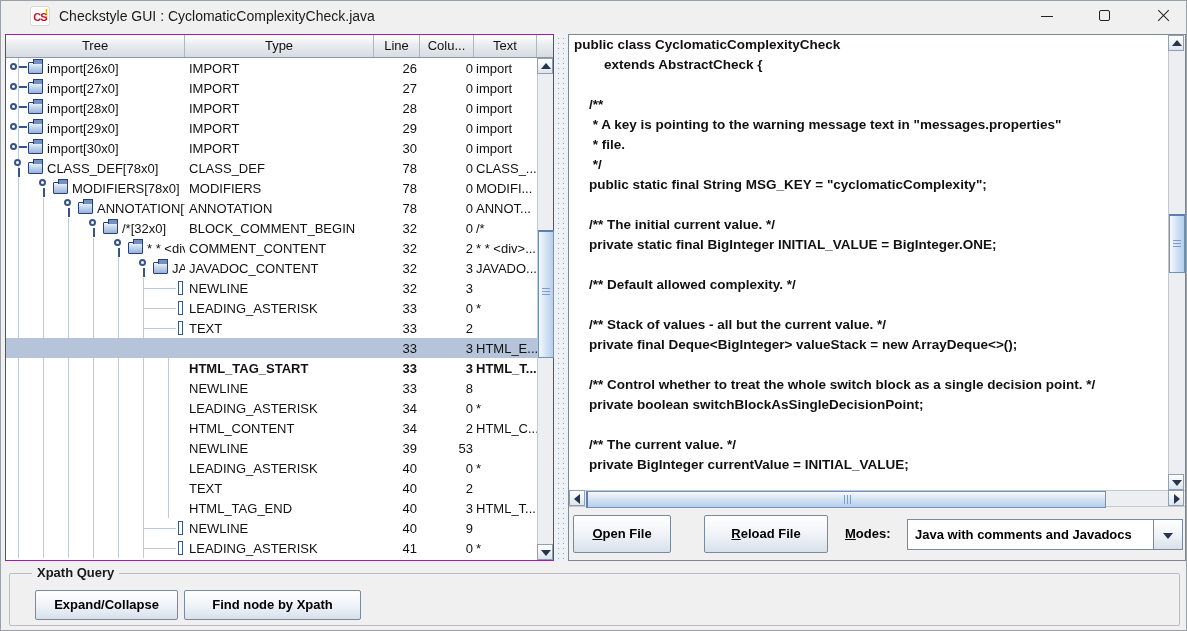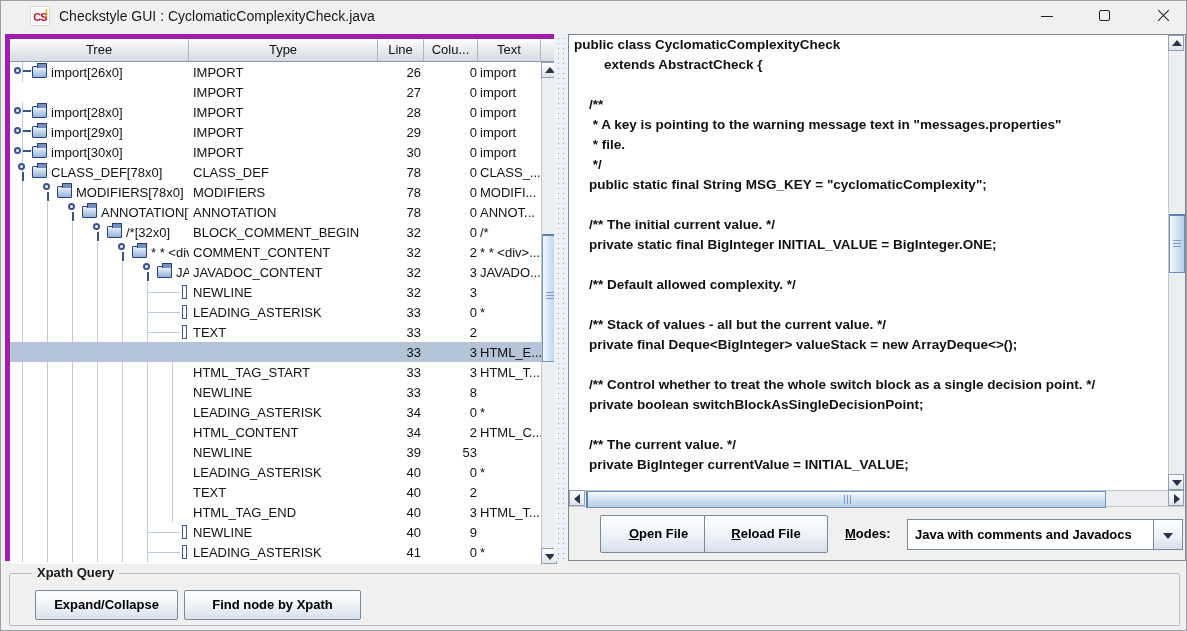--- a/index.html
+++ b/index.html
@@ -19,21 +19,21 @@
   .wbtn-min { right:116px; } .wbtn-max { right:58px; } .wbtn-close { right:0; }
   .glyph-min { position:absolute; left:17px; top:15px; width:12px; height:1px; background:#222; }
   .glyph-max { position:absolute; left:17px; top:9px; width:11px; height:11px; border:1px solid #222; border-radius:2px; }
   .glyph-close { position:absolute; left:17px; top:9px; width:12px; height:12px; }
   .glyph-close i { position:absolute; left:-1px; top:5px; width:15px; height:1.2px; background:#222; display:block; }
   .glyph-close i:first-child { transform:rotate(45deg); }
   .glyph-close i:last-child  { transform:rotate(-45deg); }
 
   
   .table-panel { position:absolute; left:4px; top:33px; width:549px; height:527px;
-                 background:#ffffff; border:5px solid #a21caf; }
+                 background:#ffffff; border:1px solid #a21caf; }
   .thead { position:absolute; left:0; top:0; width:547px; height:23px;
            background:linear-gradient(180deg,#ffffff 0%,#e9ecef 45%,#d6dce3 100%);
            border-bottom:1px solid #8e98a4; }
   .hcell { position:absolute; top:0; height:22px; text-align:center; font-size:13px; color:#111;
            line-height:22px; border-right:1px solid #aeb6bf; overflow:hidden; white-space:nowrap; }
   .hc-tree { left:0;   width:179px; }
   .hc-type { left:179px; width:189px; }
   .hc-line { left:368px; width:46px; }
   .hc-col  { left:414px; width:54px; }
   .hc-text { left:468px; width:63px; }
@@ -93,21 +93,21 @@
   .code-area { position:absolute; left:0; top:0; width:599px; height:455px; background:#ffffff; overflow:hidden; cursor:text; }
   .codeline { position:relative; height:20px; line-height:20px; font-size:13.5px; color:#111;
               white-space:pre; padding-left:5px;font-weight:bold; }
   .code-vscroll { position:absolute; left:599px; top:0; width:17px; height:455px; background:#eceef1; border-left:1px solid #c3c8cf; }
   .code-hscroll { position:absolute; left:0; top:455px; width:616px; height:17px; background:#eceef1; border-top:1px solid #c3c8cf; border-bottom:1px solid #c3c8cf; }
 
   .btnrow { position:absolute; left:0; top:473px; width:616px; height:52px; background:#f0f0f0; }
   .btn { position:absolute; font-size:13px; font-weight:bold; color:#000; text-align:center;
          background:linear-gradient(180deg,#ffffff 0%,#eef2f7 55%,#d8e0ea 100%);
          border:1px solid #7a8a9d; border-radius:2px; cursor:default; }
-  .btn-open   { left:31px;  top:7px; width:117px; height:38px; line-height:36px;text-align:center; }
+  .btn-open   { left:4px;  top:7px; width:98px; height:38px; line-height:36px;text-align:center; }
   .btn-reload { left:135px; top:7px; width:124px; height:38px; line-height:36px; }
   .modes-label { position:absolute; left:276px; top:18px; font-size:13px; font-weight:bold; color:#000; }
   .combo-field { position:absolute; left:338px; top:11px; width:247px; height:31px; background:#ffffff;
                  border:1px solid #7a8a9d; font-size:13px; font-weight:bold; line-height:29px; padding-left:7px;
                  white-space:nowrap; overflow:hidden; }
   .combo-arrow { position:absolute; left:584px; top:11px; width:30px; height:31px;
                  background:linear-gradient(180deg,#ffffff 0%,#eef2f7 55%,#d8e0ea 100%);
                  border:1px solid #7a8a9d; }
   .combo-arrow .tri-down { left:9px; top:13px; }
 
@@ -166,20 +166,29 @@
             </div>
             <div class="folder-icon" style="left: 22px;"></div>
             <div class="tlabel" style="left: 41px;">import[26x0]</div>
           </div>
           <div class="tcell c-type">IMPORT</div>
           <div class="tcell c-line">26</div>
           <div class="tcell c-col">0</div>
           <div class="tcell c-text">import</div>
         </div>
         <div class="trow" style="top: 20px;">
+          <div class="tree-clip">
+            <div class="guide" style="left: 12px;"></div>
+            <div class="handle col" style="left: 4px;">
+              <div class="h-circle"></div>
+              <div class="h-stem"></div>
+            </div>
+            <div class="folder-icon" style="left: 22px;"></div>
+            <div class="tlabel" style="left: 41px;">import[27x0]</div>
+          </div>
           <div class="tcell c-type">IMPORT</div>
           <div class="tcell c-line">27</div>
           <div class="tcell c-col">0</div>
           <div class="tcell c-text">import</div>
         </div>
         <div class="trow" style="top: 40px;">
           <div class="tree-clip">
             <div class="guide" style="left: 12px;"></div>
             <div class="handle col" style="left: 4px;">
               <div class="h-circle"></div>
@@ -370,21 +379,21 @@
           <div class="tcell c-line">33</div>
           <div class="tcell c-col">2</div>
           <div class="tcell c-text"></div>
         </div>
         <div class="trow selected" style="top: 280px;">
           <div class="tcell c-type"></div>
           <div class="tcell c-line">33</div>
           <div class="tcell c-col">3</div>
           <div class="tcell c-text">HTML_E...</div>
         </div>
-        <div class="trow" style="top: 300px;">
+        <div class="trow" style="top: 300px; font-weight: bold;">
           <div class="tree-clip">
             <div class="guide" style="left: 12px;"></div>
             <div class="guide" style="left: 37px;"></div>
             <div class="guide" style="left: 62px;"></div>
             <div class="guide" style="left: 87px;"></div>
             <div class="guide" style="left: 112px;"></div>
             <div class="guide" style="left: 137px;"></div>
             <div class="guide" style="left: 162px;"></div>
           </div>
           <div class="tcell c-type">HTML_TAG_START</div>

